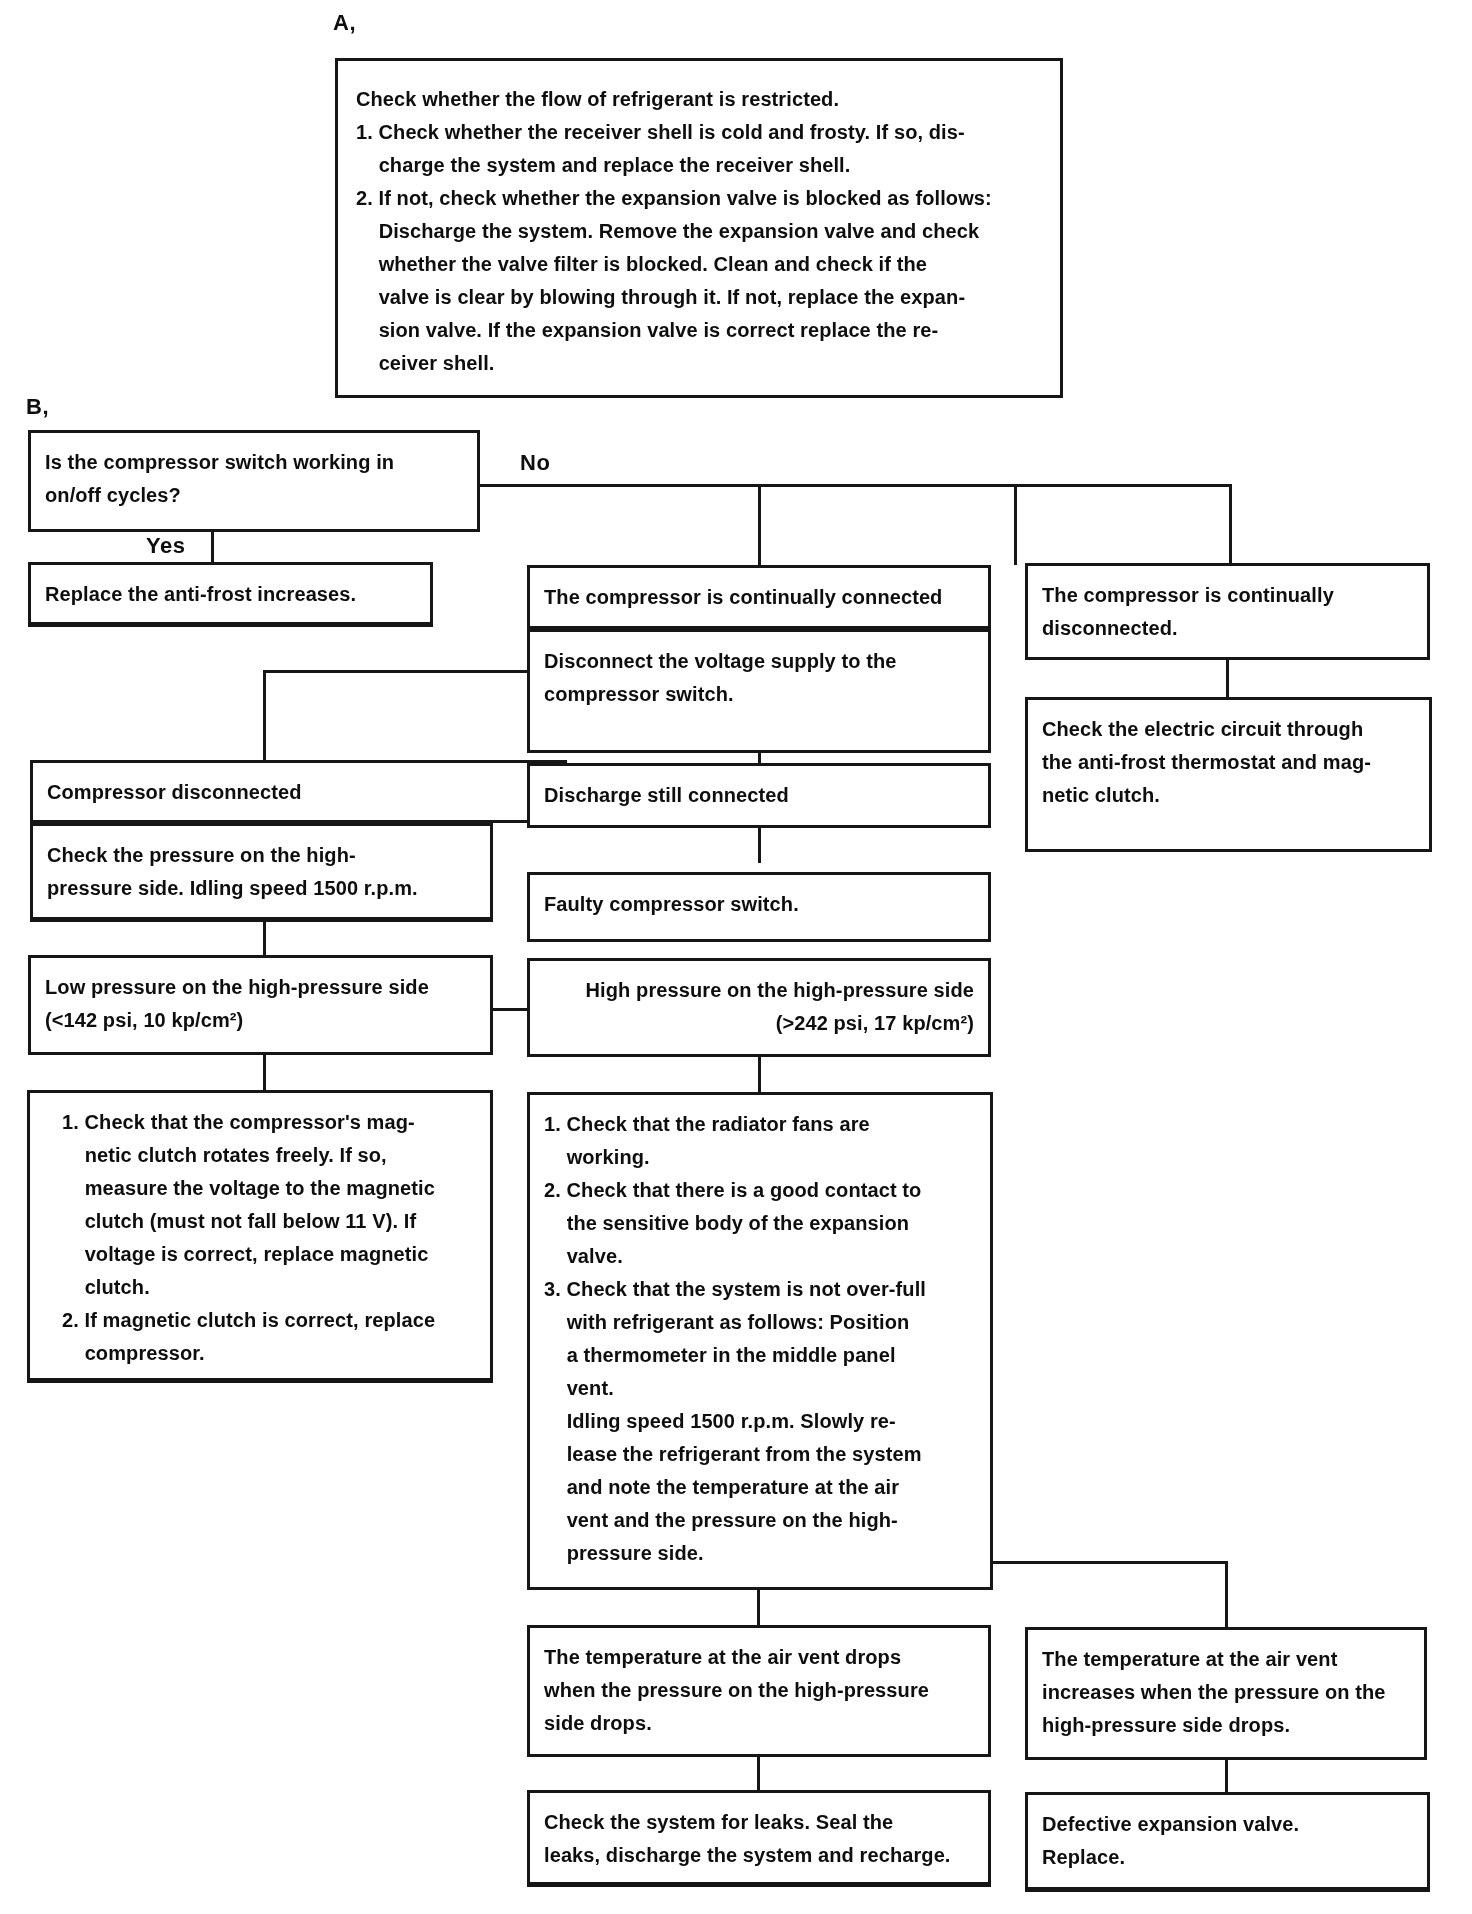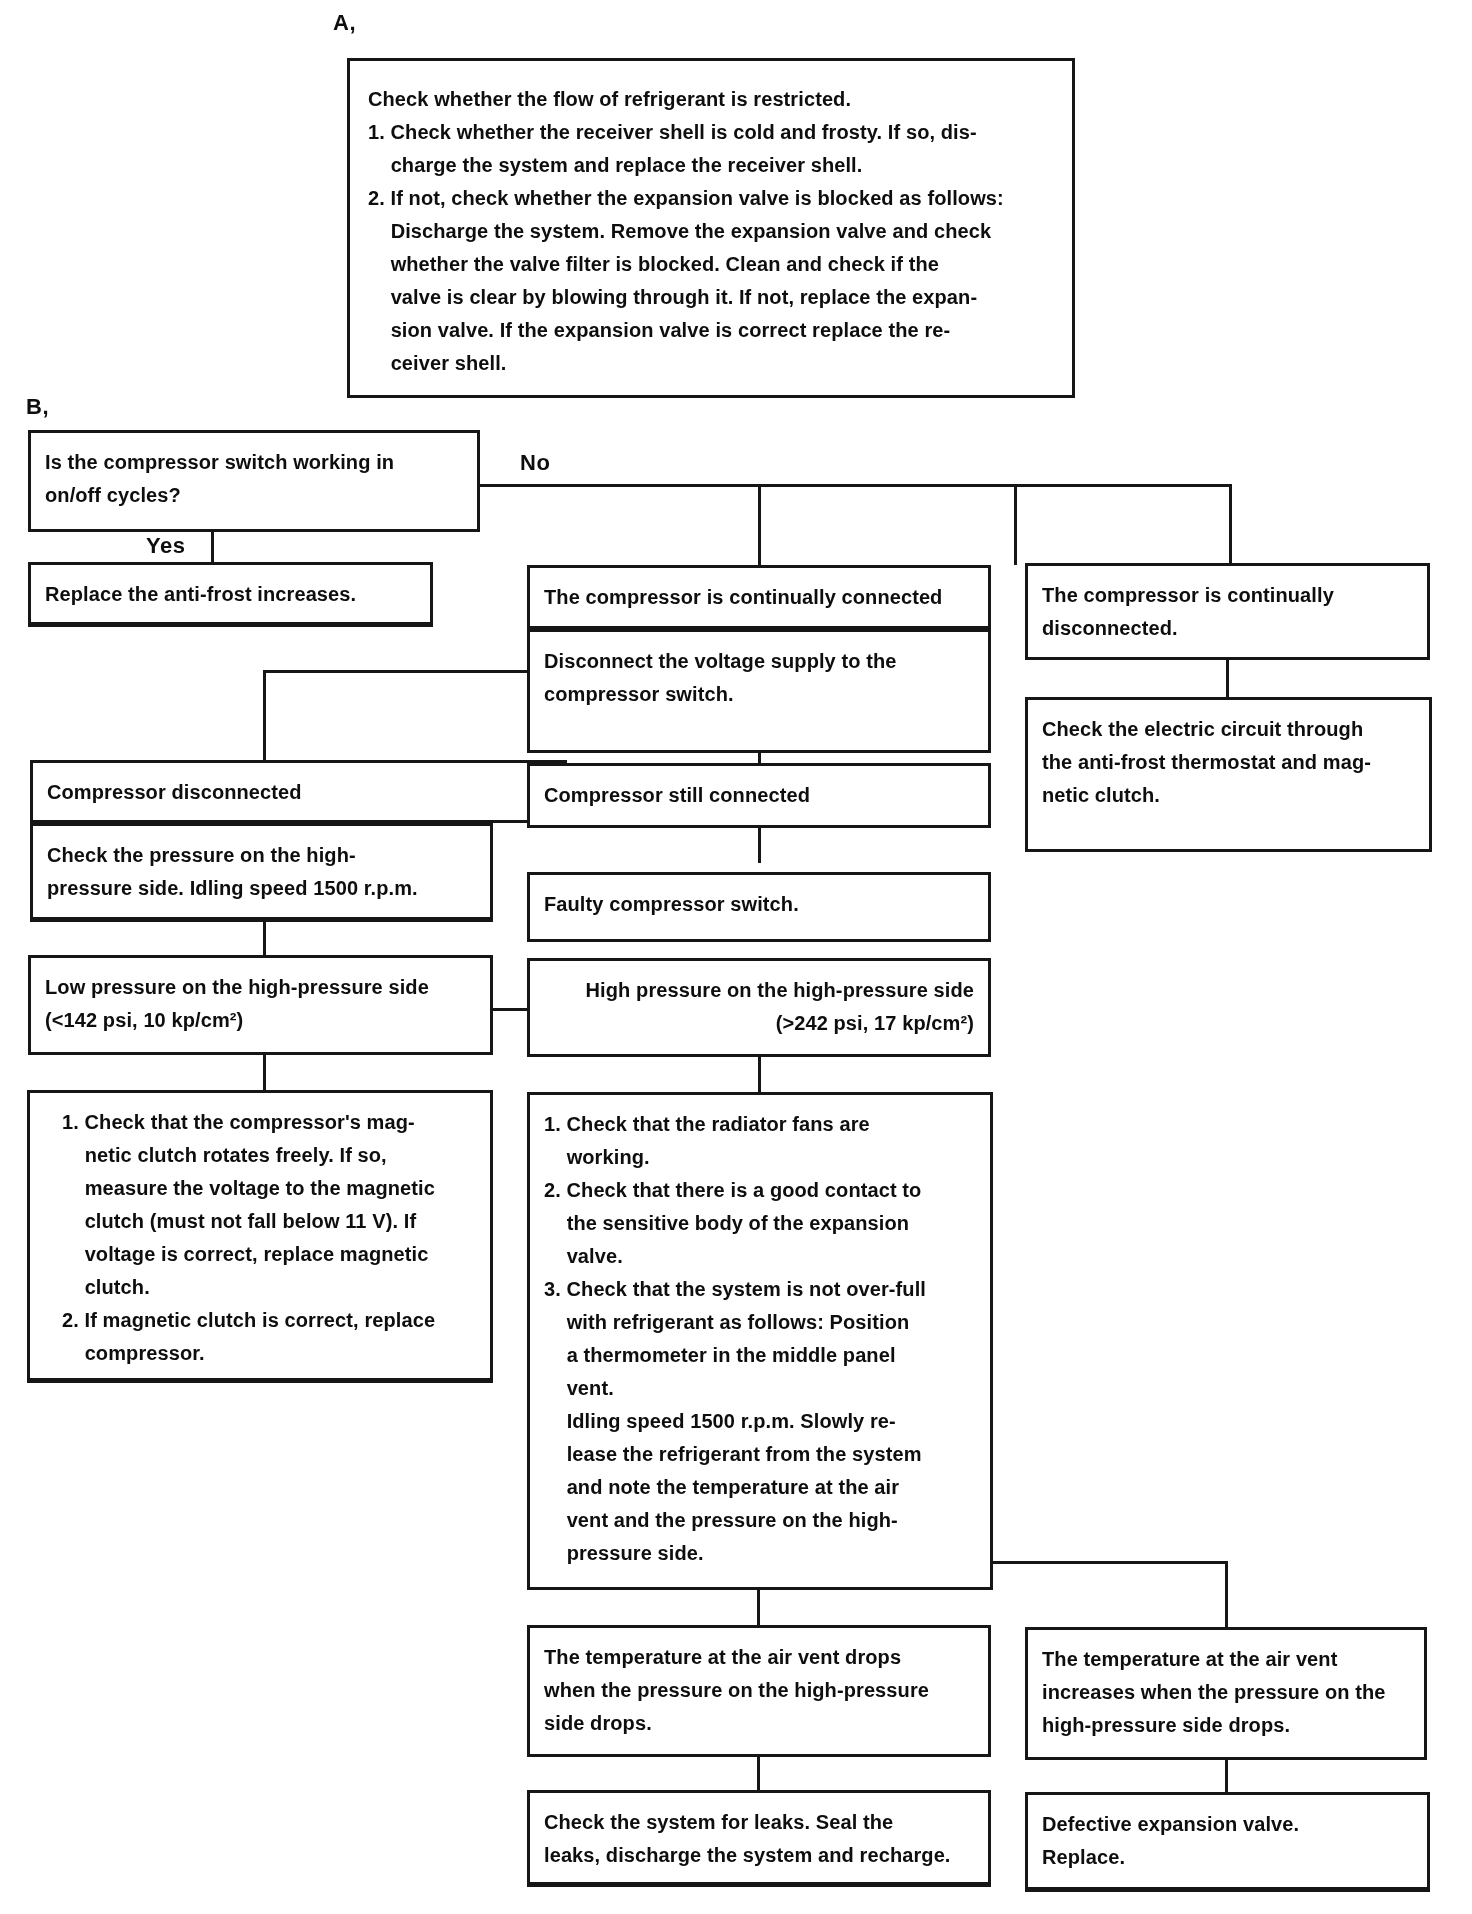--- a/index.html
+++ b/index.html
@@ -7,21 +7,21 @@
     position:relative; width:1472px; height:1914px; background:#ffffff;
     font-family:"Liberation Sans", sans-serif; color:#0e0e0e; overflow:hidden;
   }
   .box {
     position:absolute; box-sizing:border-box; background:#ffffff;
     border:3px solid #161616; padding:13px 14px;
     font:700 20px/33px "Liberation Sans", sans-serif;
     white-space:pre-wrap; letter-spacing:0.1px;
   }
   .bb { border-bottom-width:5px; }
-  .padA { padding:22px 16px 24px 18px;margin-left:12px; }
+  .padA { padding:22px 16px 24px 18px; }
   .lbl {
     position:absolute; font:700 22px/26px "Liberation Sans", sans-serif;
     white-space:pre; letter-spacing:0.5px;
   }
   .hline,.vline { position:absolute; background:#161616; }
 </style>
 </head>
 <body>
 
 <div id="page">
@@ -47,21 +47,21 @@
   <div class="box" style="left:527px; top:629px; width:464px; height:124px;">Disconnect the voltage supply to the
 compressor switch.</div>
   <div class="box" style="left:1025px;top:563px; width:405px; height:97px;">The compressor is continually
 disconnected.</div>
   <div class="box" style="left:1025px;top:697px; width:407px; height:155px; ">Check the electric circuit through
 the anti-frost thermostat and mag-
 netic clutch.</div>
   <div class="box" style="left:30px;  top:760px; width:537px; height:63px;">Compressor disconnected</div>
   <div class="box bb" style="left:30px;  top:823px; width:463px; height:99px;">Check the pressure on the high-
 pressure side. Idling speed 1500 r.p.m.</div>
-  <div class="box" style="left:527px; top:763px; width:464px; height:65px;">Compressor still connected</div>
+  <div class="box" style="left:527px; top:763px; width:464px; height:65px;">Discharge still connected</div>
   <div class="box" style="left:527px; top:872px; width:464px; height:70px;">Faulty compressor switch.</div>
   <div class="box" style="left:28px;  top:955px; width:465px; height:100px;">Low pressure on the high-pressure side
 (&lt;142 psi, 10 kp/cm²)</div>
   <div class="box" style="left:527px; top:958px; width:464px; height:99px;text-align:right;">High pressure on the high-pressure side
 (&gt;242 psi, 17 kp/cm²)</div>
   <div class="box bb" style="left:27px;  top:1090px;width:466px; height:293px;padding-left:32px;">1. Check that the compressor's mag-
     netic clutch rotates freely. If so,
     measure the voltage to the magnetic
     clutch (must not fall below 11 V). If
     voltage is correct, replace magnetic

